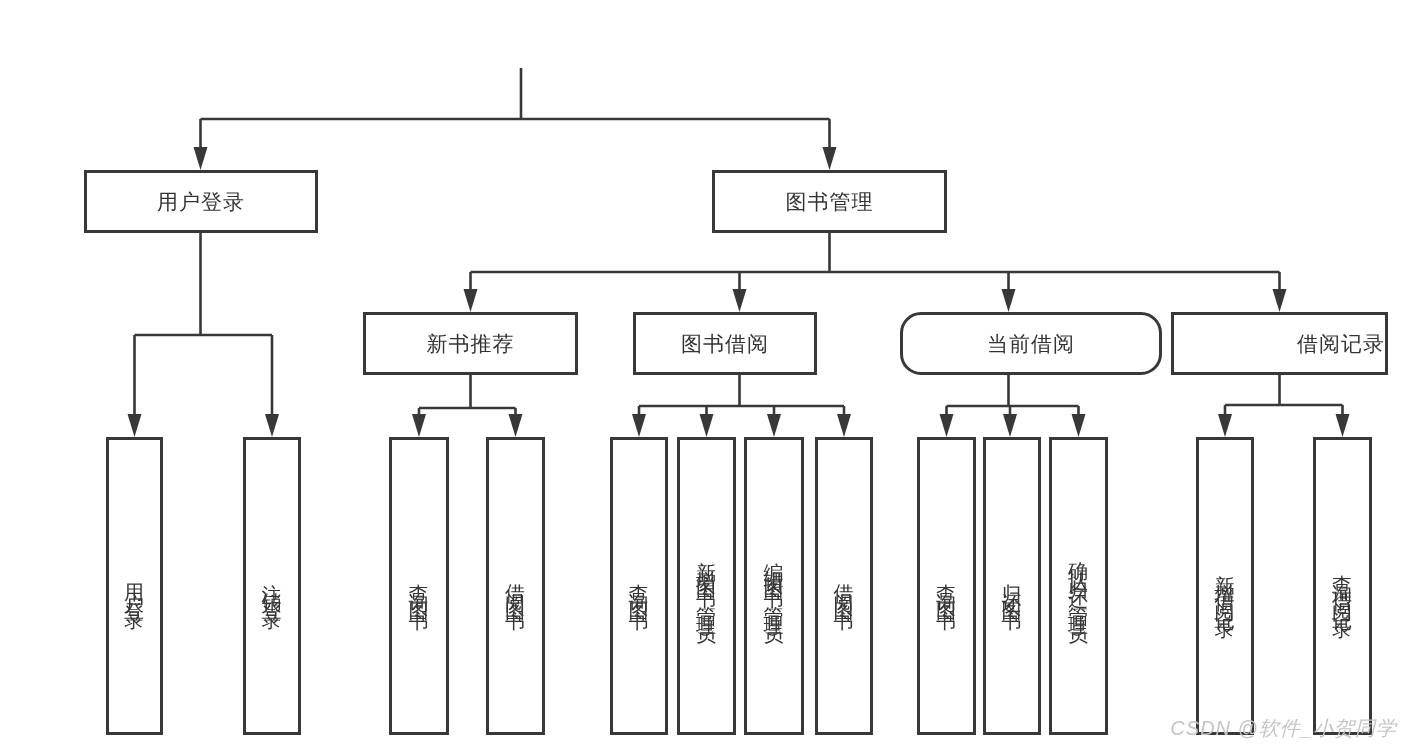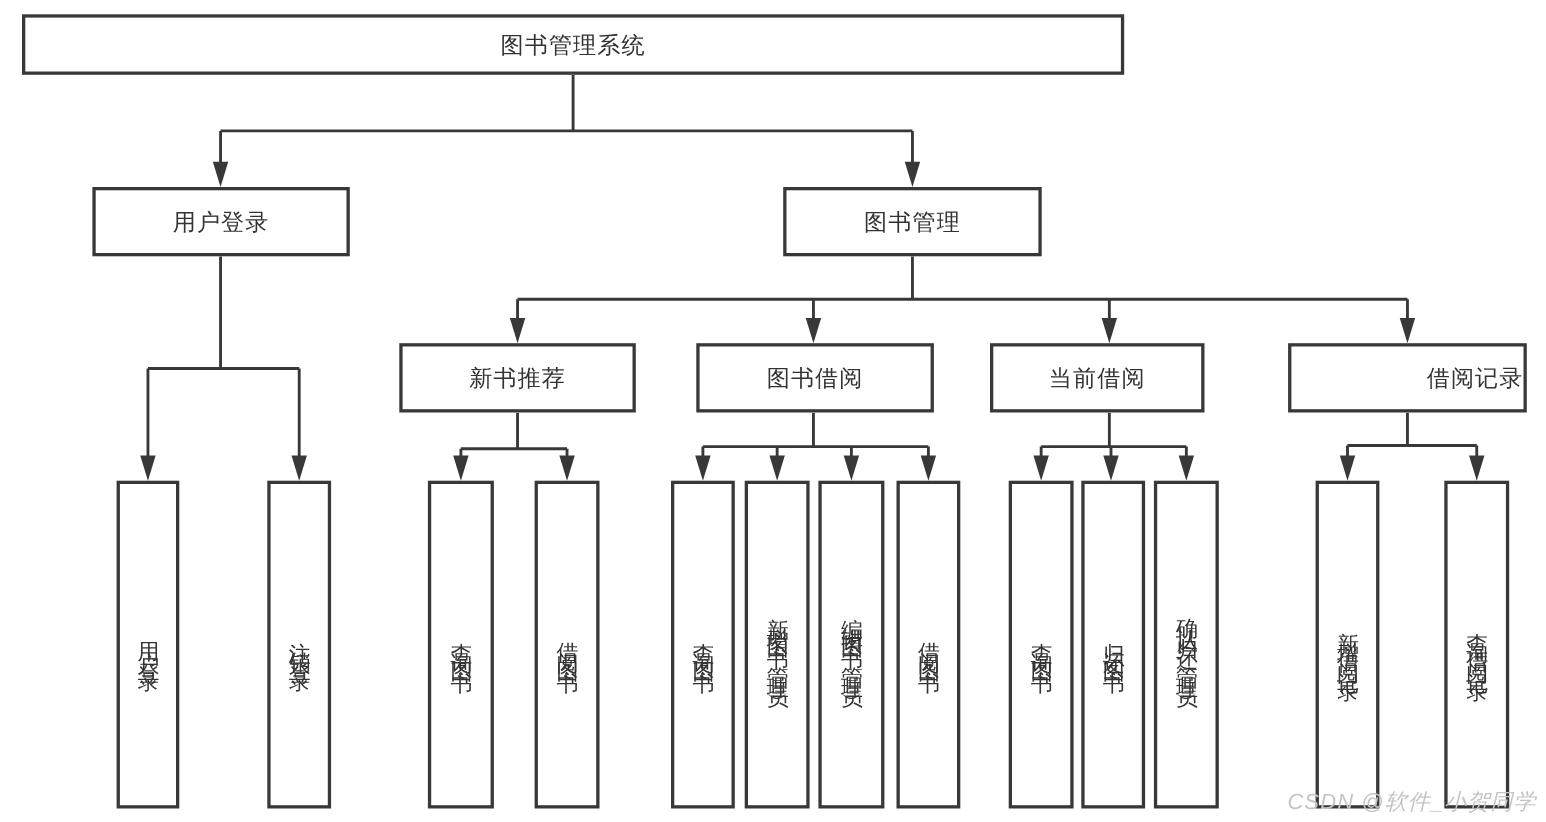--- a/index.html
+++ b/index.html
@@ -35,22 +35,22 @@
     font-size:20px;
     letter-spacing:9px;
     line-height:1;
     white-space:nowrap;
   }
   
   .n-root{left:20px;top:13px;width:1002px;height:55px;}
   .n-l2a{left:84px;top:170px;width:234px;height:63px;}
   .n-l2b{left:712px;top:170px;width:235px;height:63px;}
   .n-l3a{left:363px;top:312px;width:215px;height:63px;}
-  .n-l3b{left:633px;top:312px;width:216px;height:63px;}
-  .n-l3c{left:900px;top:312px;width:195px;height:63px;}
+  .n-l3b{left:633px;top:312px;width:184px;height:63px;}
+  .n-l3c{left:900px;top:312px;width:262px;height:63px;border-radius:21px;}
   .n-l3d{left:1171px;top:312px;width:217px;height:63px;justify-content:flex-end;}
   
   .n-a1{left:106px;width:57px;}
   .n-a2{left:243px;width:58px;}
   .n-b1{left:389px;width:60px;}
   .n-b2{left:486px;width:59px;}
   .n-c1{left:610px;width:58px;}
   .n-c2{left:677px;width:59px;}
   .n-c3{left:744px;width:60px;}
   .n-c4{left:815px;width:58px;}
@@ -104,23 +104,20 @@
     <path d="M1008.5 375 V406 M946.5 406 H1078.5 M946.5 406 V416 M1010 406 V416 M1078.5 406 V416"></path>
     <polygon points="939.5,414 953.5,414 946.5,437"></polygon>
     <polygon points="1003,414 1017,414 1010,437"></polygon>
     <polygon points="1071.5,414 1085.5,414 1078.5,437"></polygon>
 
     <path d="M1279.5 375 V405 M1225 405 H1342.5 M1225 405 V416 M1342.5 405 V416"></path>
     <polygon points="1218,414 1232,414 1225,437"></polygon>
     <polygon points="1335.5,414 1349.5,414 1342.5,437"></polygon>
   </svg>
 
-  <div class="node h n-root">
-    <span>图书管理系统</span>
-  </div>
 
   <div class="node h n-l2a">
     <span>用户登录</span>
   </div>
   <div class="node h n-l3a">
     <span>新书推荐</span>
   </div>
 
   <div class="node h n-l2b">
     <span>图书管理</span>

